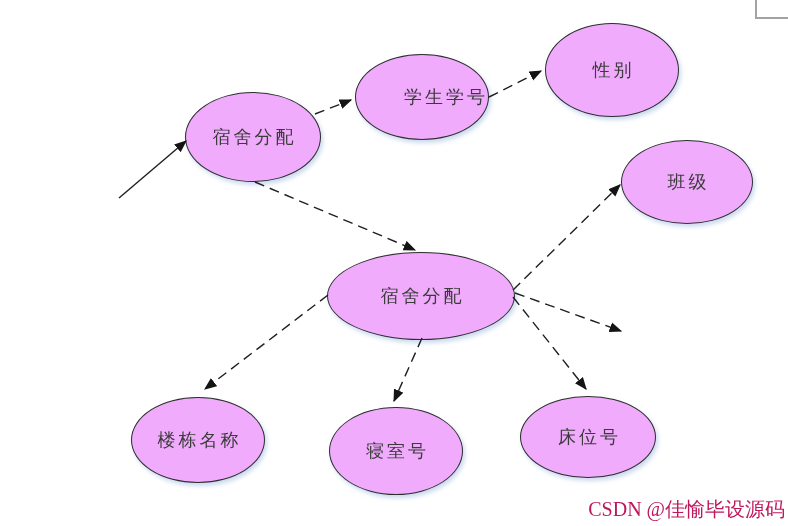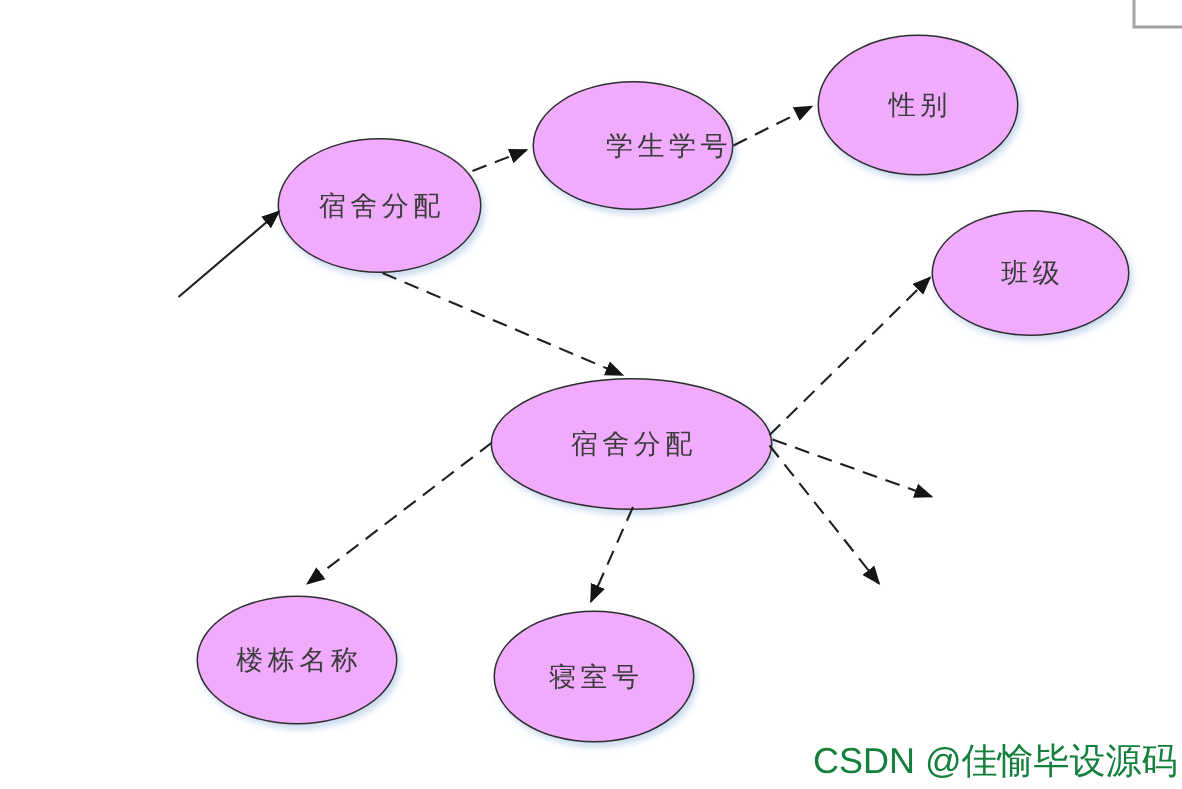--- a/index.html
+++ b/index.html
@@ -58,23 +58,23 @@
     stroke: #1f1f1f;
     stroke-width: 1.4;
     fill: none;
   }
   .edge.dashed { stroke-dasharray: 10 6; }
 
   .watermark {
     position: absolute;
     right: 3px;
     bottom: 3px;
-    font-family: Liberation Sans, sans-serif;
-    font-size: 24px;
-    color: #15803d;
+    font-family: Liberation Serif, serif;
+    font-size: 20px;
+    color: #be185d;
     text-shadow: 1px 1px 0 rgba(255,255,255,0.9);
     z-index: 3;
     white-space: nowrap;
   }
 </style>
 </head>
 <body>
 
 <div id="canvas">
 
@@ -92,20 +92,23 @@
   </div>
   <div class="node n-student-name">
     <span>宿舍分配</span>
   </div>
   <div class="node n-dorm-manager-id">
     <span>楼栋名称</span>
   </div>
   <div class="node n-room-number">
     <span>寝室号</span>
   </div>
+  <div class="node n-bed-number">
+    <span>床位号</span>
+  </div>
 
   <svg id="edges" viewBox="0 0 788 526" xmlns="http://www.w3.org/2000/svg">
     <defs>
       <marker id="arrowhead" viewBox="0 0 10 8" refX="9" refY="4" markerWidth="9" markerHeight="7.5" orient="auto-start-reverse">
         <path d="M0,0 L10,4 L0,8 Z" fill="#141414"></path>
       </marker>
     </defs>
     <line class="edge solid" x1="119" y1="198" x2="186" y2="141" marker-end="url(#arrowhead)"></line>
     <line class="edge dashed" x1="315" y1="114" x2="351" y2="100" marker-end="url(#arrowhead)"></line>
     <line class="edge dashed" x1="489" y1="97" x2="541" y2="71" marker-end="url(#arrowhead)"></line>

